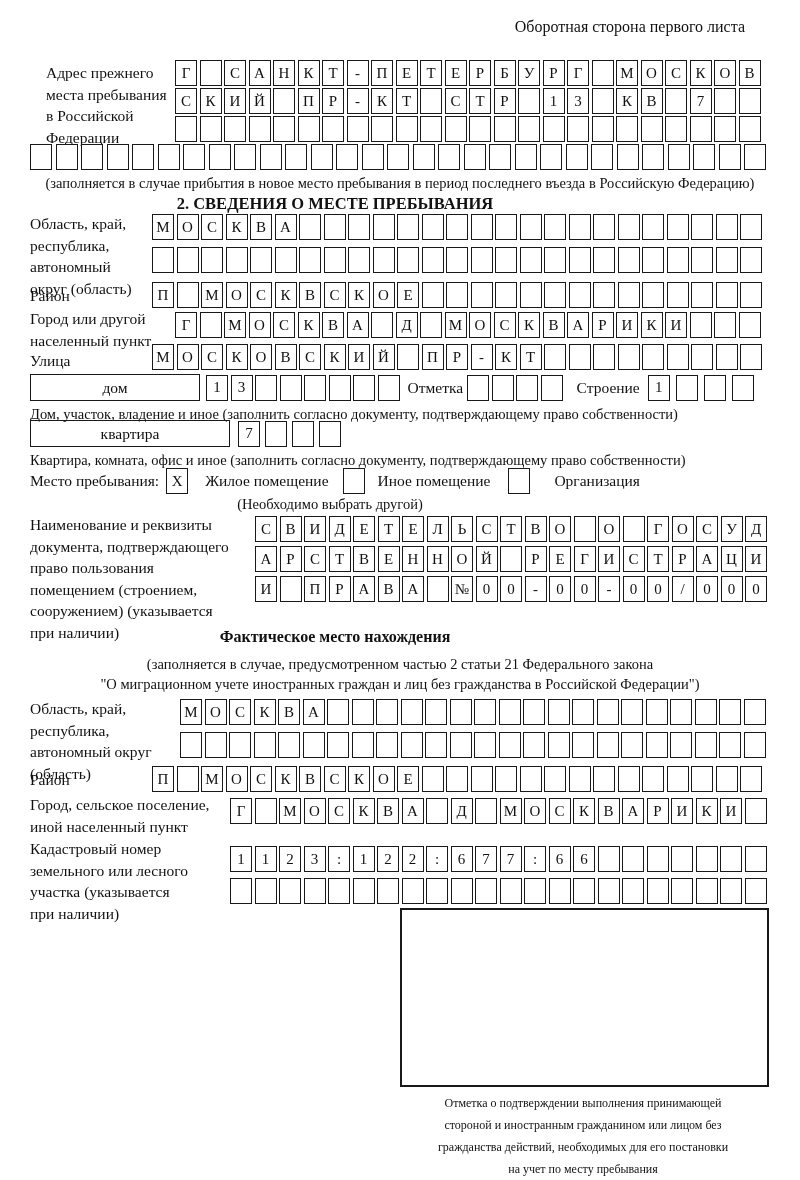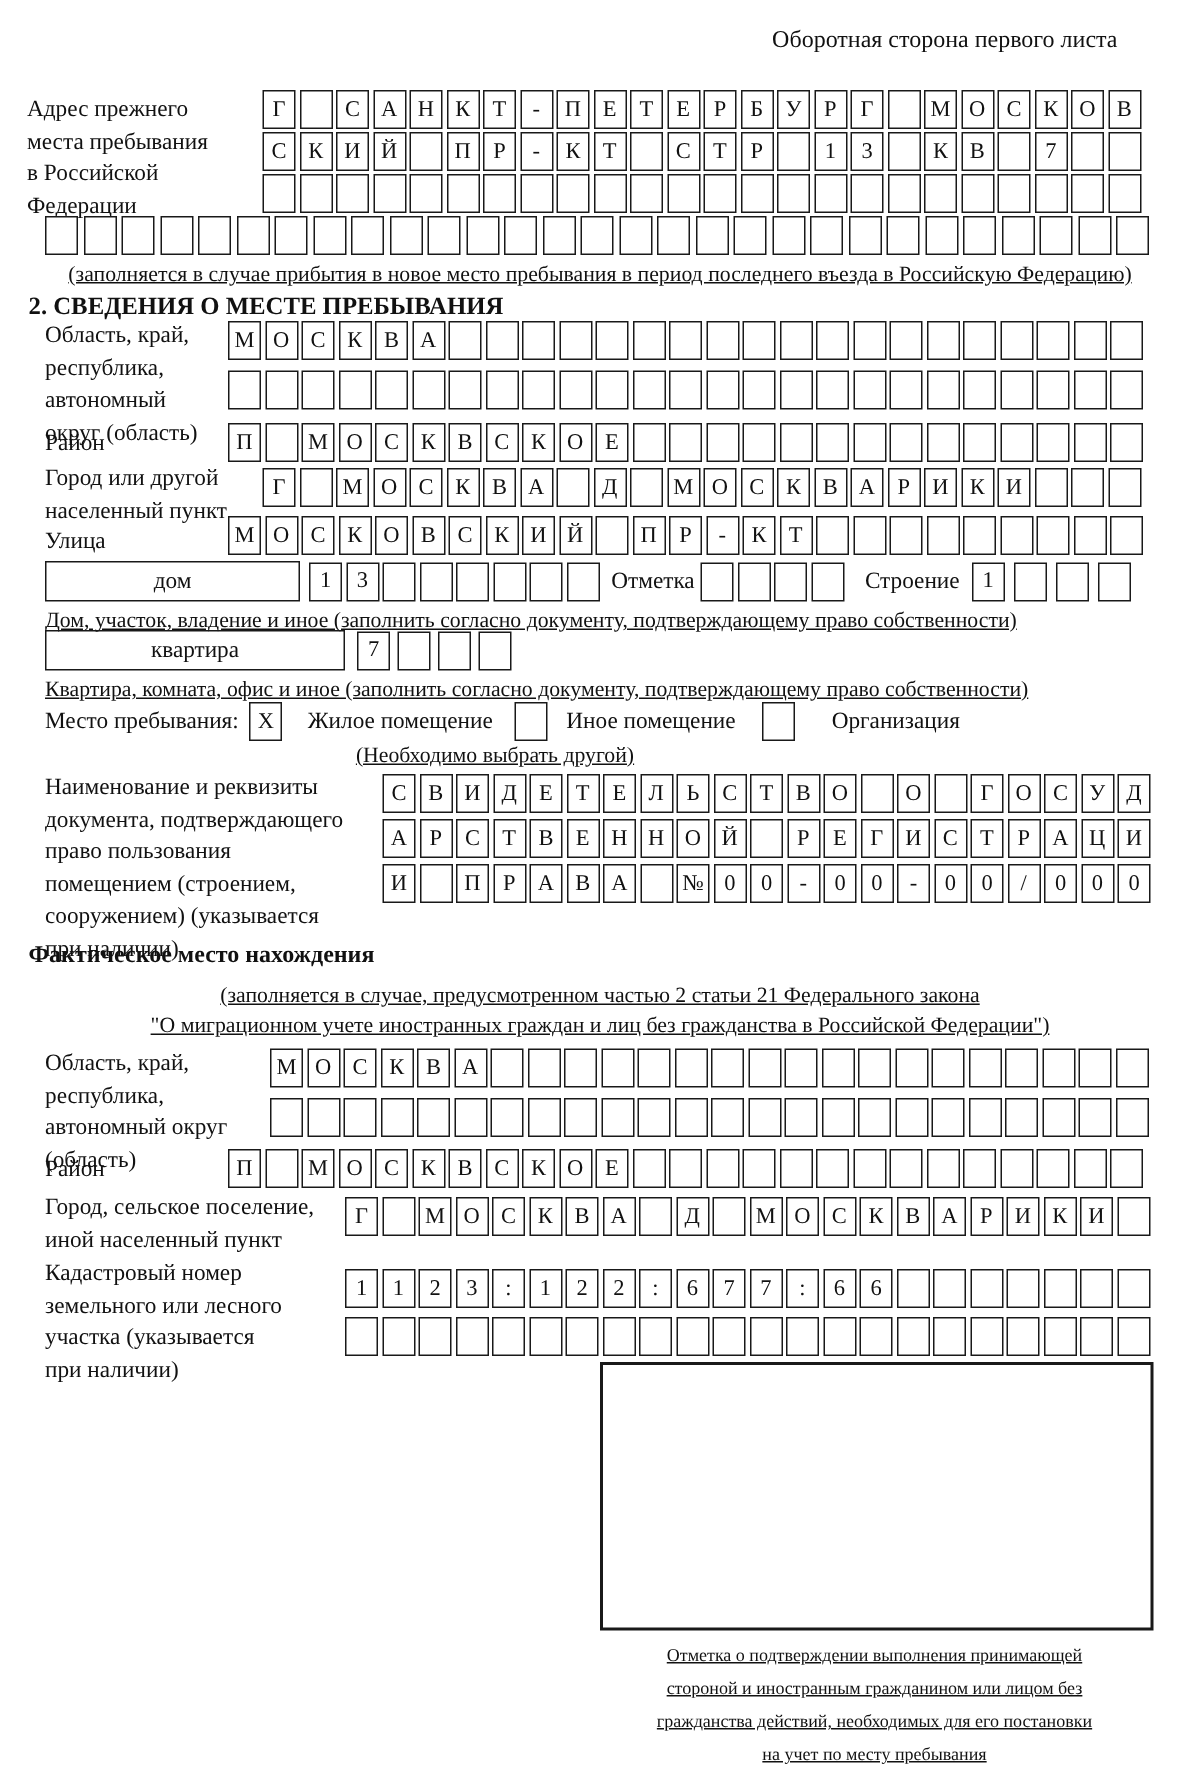--- a/index.html
+++ b/index.html
@@ -1,39 +1,39 @@
 <!DOCTYPE html>
 <html><head>
 <meta charset="utf-8">
 <style>
   html,body{margin:0;padding:0;background:#fff;}
   .page{position:relative;width:800px;height:1180px;background:#ffffff;
         font-family:"Liberation Serif","DejaVu Serif",serif;color:#111;overflow:hidden;}
   .corner{position:absolute;top:18px;right:55px;font-size:16px;}
   .lbl{position:absolute;font-size:15.5px;line-height:21.5px;white-space:pre-line;}
-  .heading{position:absolute;width:670px;font-weight:bold;font-size:16.5px;padding-left:19px;}
-  .caption{position:absolute;text-align:center;font-size:14.5px;line-height:20px;white-space:pre-line;text-decoration:underline;}
+  .heading{position:absolute;width:670px;text-align:center;font-weight:bold;font-size:16.5px;}
+  .caption{position:absolute;text-align:center;font-size:14.5px;line-height:20px;white-space:pre-line;}
   .caption.left{text-align:left;}
   .boxrow{position:absolute;display:flex;gap:2.5px;}
   .boxrow.wide{gap:3.5px;}
   .cell{box-sizing:border-box;width:22px;height:26px;border:1.5px solid #191919;background:#fff;
         display:flex;align-items:center;justify-content:center;font-size:15px;flex:0 0 auto;}
   .inlinerow{position:absolute;display:flex;align-items:center;font-size:15.5px;}
   .widebox{box-sizing:border-box;border:1.5px solid #191919;height:27px;display:flex;
            align-items:center;justify-content:center;font-size:15.5px;flex:0 0 auto;}
   .stamp{position:absolute;border:2px solid #191919;background:#fff;}
 </style>
 </head>
 <body>
 
 <div class="page">
 
   <div class="corner">Оборотная сторона первого листа</div>
 
-  <div class="lbl" style="left:18px;top:62px;width:150px">Адрес прежнего
+  <div class="lbl" style="left:46px;top:62px;width:150px">Адрес прежнего
 места пребывания
 в Российской
 Федерации</div>
   <div class="boxrow" style="left:175px;top:60px">
       <div class="cell">Г</div>
       <div class="cell"></div>
       <div class="cell">С</div>
       <div class="cell">А</div>
       <div class="cell">Н</div>
       <div class="cell">К</div>

